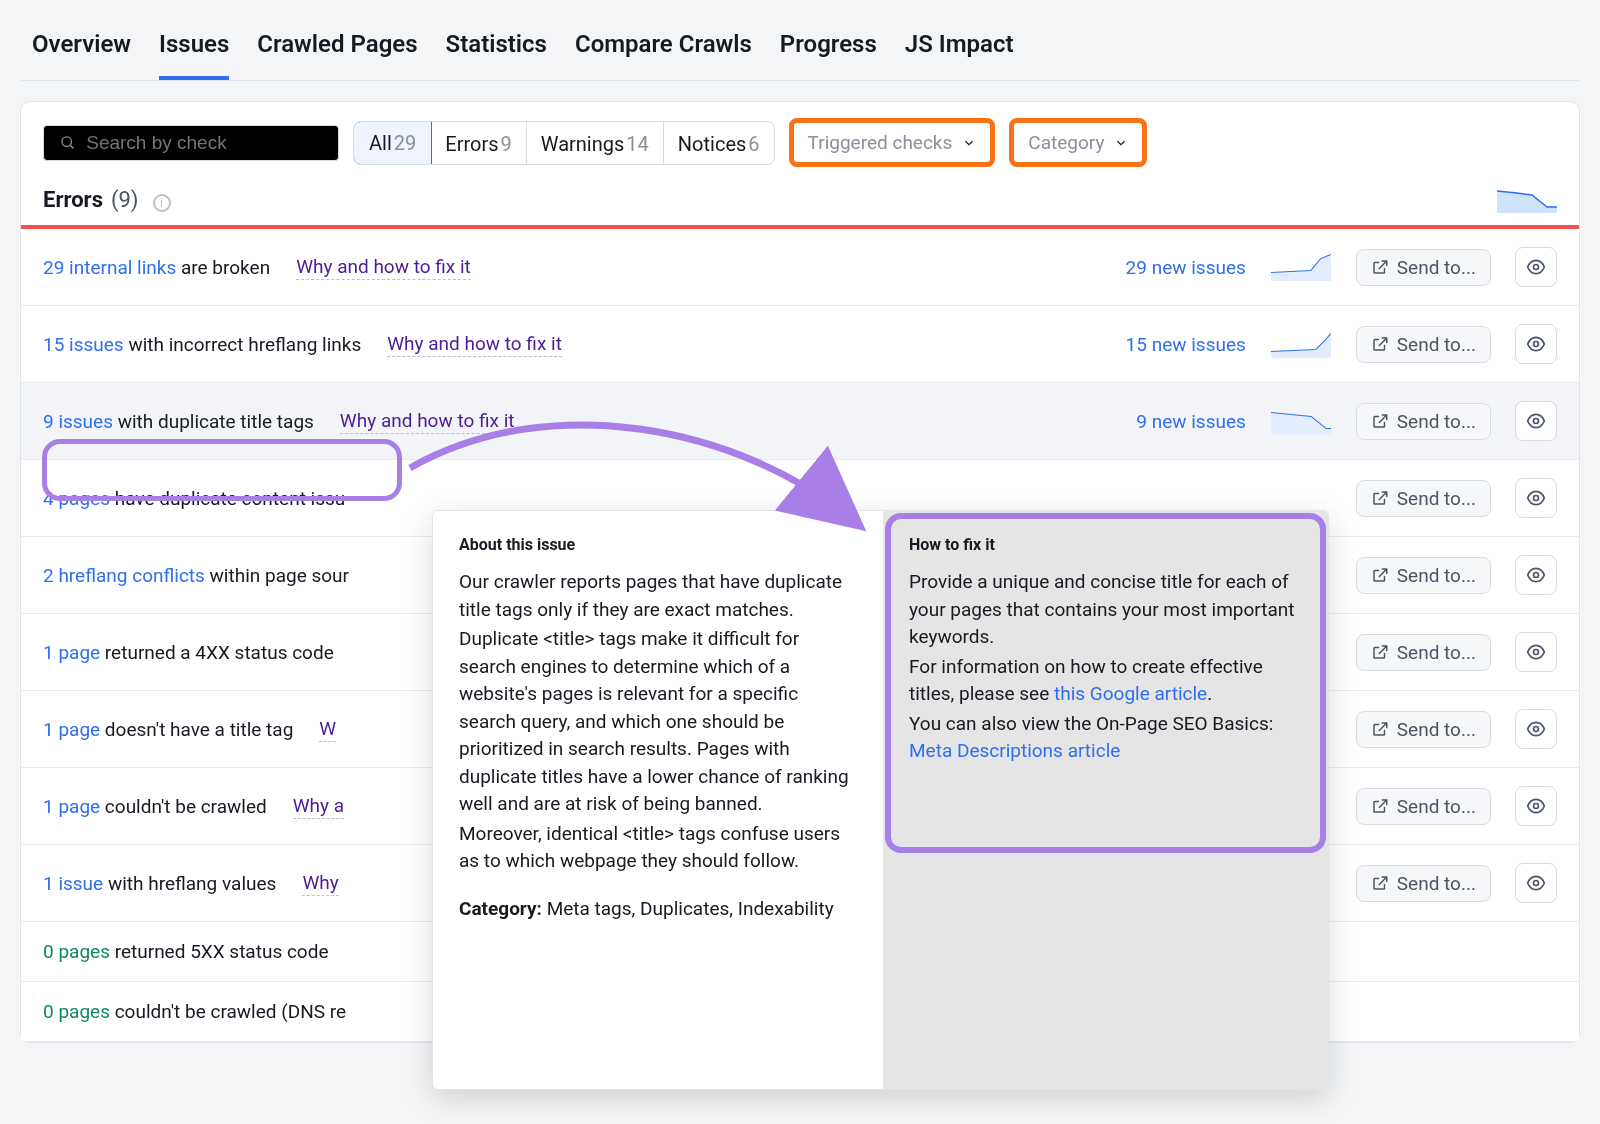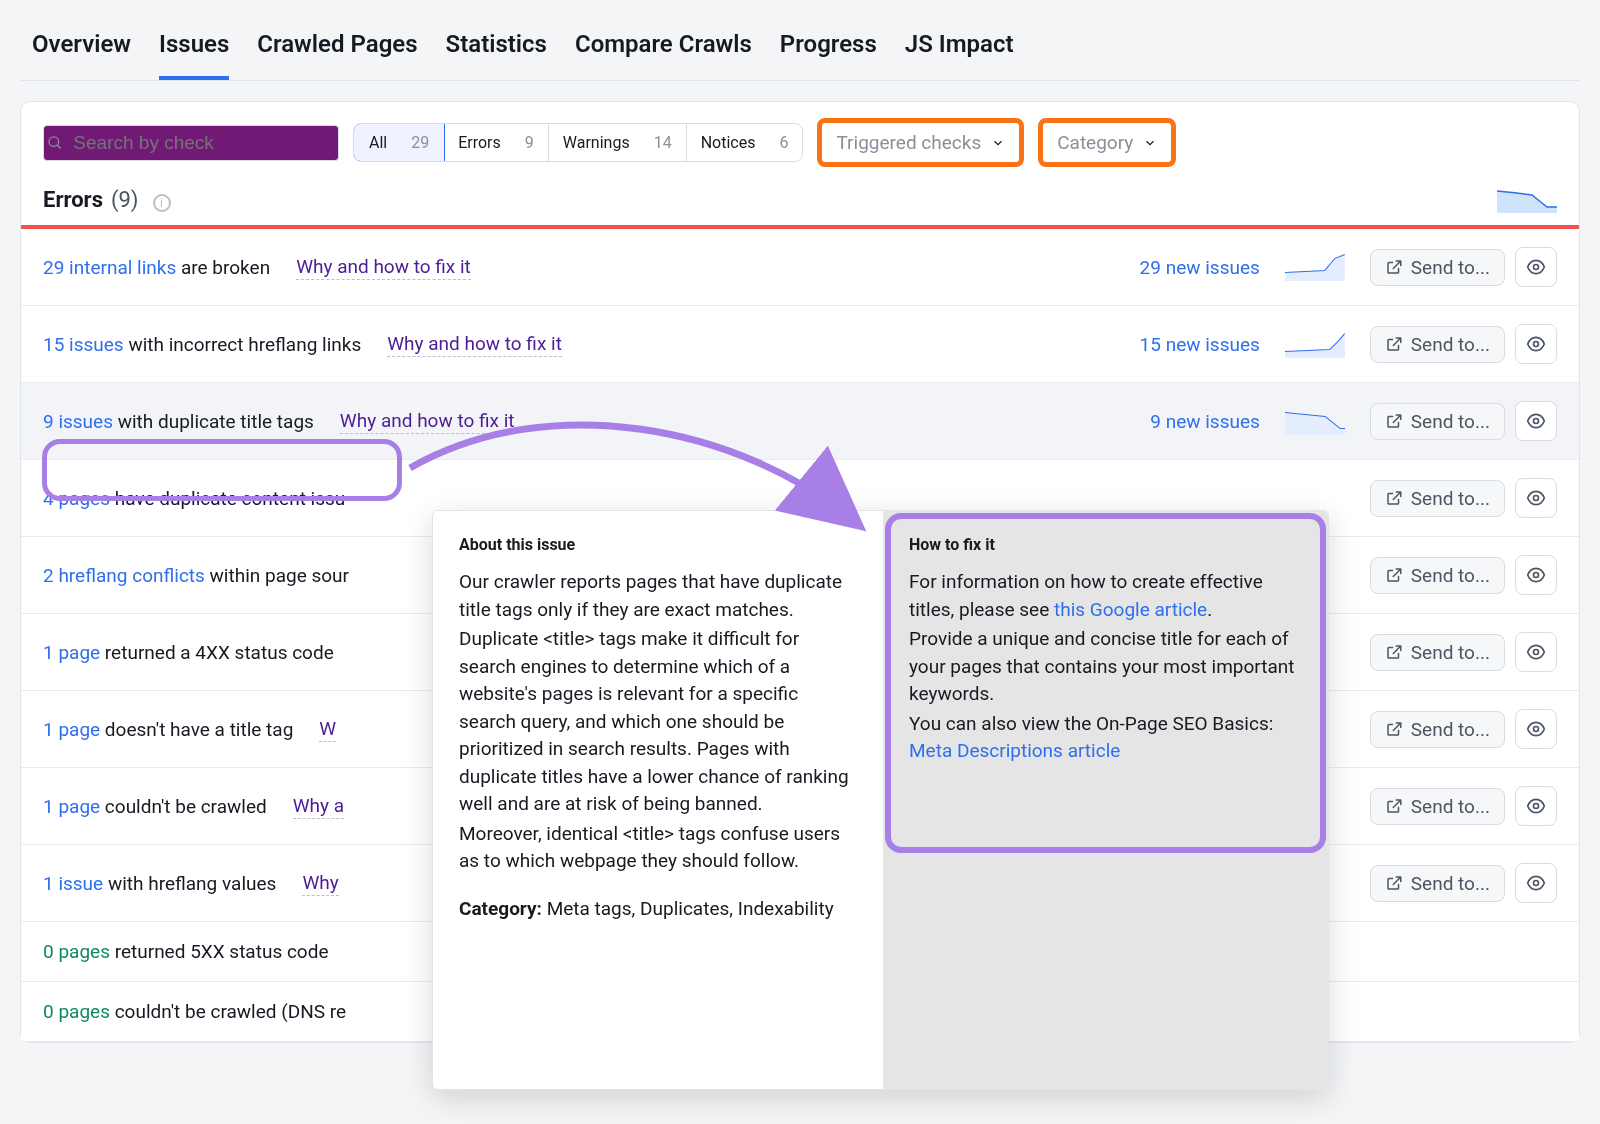--- a/index.html
+++ b/index.html
@@ -5,46 +5,46 @@
   * { box-sizing: border-box; margin: 0; padding: 0; }
   body { font-family: -apple-system, BlinkMacSystemFont, "Segoe UI", Roboto, Helvetica, Arial, sans-serif; background: #f4f5f7; color: #171a22; font-size: 19px; }
   .page { width: 1600px; height: 1124px; position: relative; padding: 0 20px; }
   
   .tabs { display: flex; gap: 28px; border-bottom: 1px solid #e1e4ea; padding: 30px 12px 0 12px; }
   .tab { font-size: 24px; font-weight: 600; color: #171a22; padding-bottom: 18px; cursor: pointer; }
   .tab.active { border-bottom: 4px solid #2f6fed; color:#171a22; }
   
   .panel { background:#fff; border:1px solid #e1e4ea; border-radius:10px; margin-top:20px; padding:0; position:relative; }
   .panel-top { display:flex; align-items:center; gap:14px; padding:16px 22px 18px 22px; flex-wrap:wrap;}
-  .search { display:flex; align-items:center; border:1px solid #d7dbe3; border-radius:4px; padding:6px 3px; width:296px; color:#8a8f9c; background:#701a75;}
+  .search { display:flex; align-items:center; border:1px solid #d7dbe3; border-radius:4px; padding:6px 16px; width:296px; color:#8a8f9c; background:#000000;}
   .search svg{ width:18px; height:18px; fill:none; stroke:#8a8f9c; stroke-width:2; margin-right:10px;}
   .search input{ border:none; outline:none; font-size:19px; color:#8a8f9c; background:transparent; width:100%;}
   .seg { display:flex; border:1px solid #d7dbe3; border-radius:8px; overflow:hidden;}
-  .seg .seg-item{ padding:8px 14px; border-right:1px solid #d7dbe3; font-size:16px; cursor:pointer; display:flex; gap:24px; align-items:center;}
+  .seg .seg-item{ padding:8px 14px; border-right:1px solid #d7dbe3; font-size:20px; cursor:pointer; display:flex; gap:2px; align-items:flex-end;}
   .seg .seg-item:last-child{border-right:none;}
   .seg .seg-item.active{ background:#eef3ff; border:1px solid #2f6fed; border-radius:8px 0 0 8px; margin:-1px; padding:9px 15px;}
   .seg .count{ color:#8a8f9c;}
   .dropdown{ border:5px solid #f97316; border-radius:8px; padding:8px 14px; font-size:19px; color:#8a8f9c; display:flex; align-items:center; gap:10px; cursor:pointer;}
   .dropdown svg{width:14px;height:14px;stroke:#171a22;stroke-width:2;fill:none;}
   .errhdr{ display:flex; align-items:center; justify-content:space-between; padding:0 22px 12px 22px;}
   .errhdr-left{display:flex;align-items:baseline;gap:8px;}
   .errhdr-title{font-weight:700;font-size:22px;}
   .errhdr-count{color:#4b5563;font-size:22px;}
   .info-icon{width:18px;height:18px;border:2px solid #b9bfcb;border-radius:50%;display:inline-flex;align-items:center;justify-content:center;font-size:12px;color:#b9bfcb;margin-left:6px;}
   .spark{width:60px;height:28px;}
   .redline{height:4px;background:#f5514d;}
   
   .row{display:flex;align-items:center;border-bottom:1px solid #e9ebef;padding:18px 22px;gap:20px;position:relative;}
   .row.highlight{background:#f2f4f7;}
   .row .main{flex:1;display:flex;align-items:center;gap:26px;flex-wrap:wrap;}
   .link{color:#2f6fed;}
   .why{color:#4c1d95;border-bottom:1px dashed #b9bfcb;padding-bottom:1px;cursor:pointer;white-space:nowrap;}
   .newissues{color:#2f6fed;white-space:nowrap;margin-left:auto;}
   .row .sparkcell{width:70px;display:flex;justify-content:center;}
-  .row .actions{display:flex;gap:10px;align-items:center;}
+  .row .actions{display:flex;gap:24px;align-items:center;}
   .sendbtn{display:flex;align-items:center;gap:8px;border:1px solid #d7dbe3;background:#f6f7f9;border-radius:8px;padding:6px 14px;font-size:19px;color:#4b5563;cursor:pointer;}
   .sendbtn svg{width:18px;height:18px;stroke:#4b5563;stroke-width:2;fill:none;}
   .eyebtn{border:1px solid #d7dbe3;background:#fff;border-radius:8px;width:42px;height:40px;display:flex;align-items:center;justify-content:center;cursor:pointer;}
   .eyebtn svg{width:20px;height:20px;stroke:#4b5563;stroke-width:2;fill:none;}
   .zero .link{color:#0f8a5f;}
   .zero{background:#fff;}
   
   .purple-outline{position:absolute;border:5px solid #a87fe6;border-radius:18px;pointer-events:none;}
   
   .popup{position:absolute;left:432px;top:510px;width:897px;min-height:580px;background:#fff;border:1px solid #e1e4ea;border-radius:6px;box-shadow:0 8px 30px rgba(0,0,0,.15);display:flex;overflow:hidden;z-index:20;}
@@ -372,18 +372,18 @@
     <div class="col about">
       <h3>About this issue</h3>
       <p>Our crawler reports pages that have duplicate title tags only if they are exact matches.</p>
       <p>Duplicate &lt;title&gt; tags make it difficult for search engines to determine which of a website's pages is relevant for a specific search query, and which one should be prioritized in search results. Pages with duplicate titles have a lower chance of ranking well and are at risk of being banned.</p>
       <p>Moreover, identical &lt;title&gt; tags confuse users as to which webpage they should follow.</p>
       <p style="margin-top:20px"><span class="catlabel">Category:</span><span> Meta tags, Duplicates, Indexability</span></p>
     </div>
     <div class="col fix">
       <div class="fix-border"></div>
       <h3>How to fix it</h3>
+      <p>Provide a unique and concise title for each of your pages that contains your most important keywords.</p>
       <p><span>For information on how to create effective titles, please see </span><a href="#">this Google article</a><span>.</span></p>
-      <p>Provide a unique and concise title for each of your pages that contains your most important keywords.</p>
       <p><span>You can also view the On-Page SEO Basics: </span><a href="#">Meta Descriptions article</a></p>
     </div>
   </div>
 </div>
 
 </body></html>

